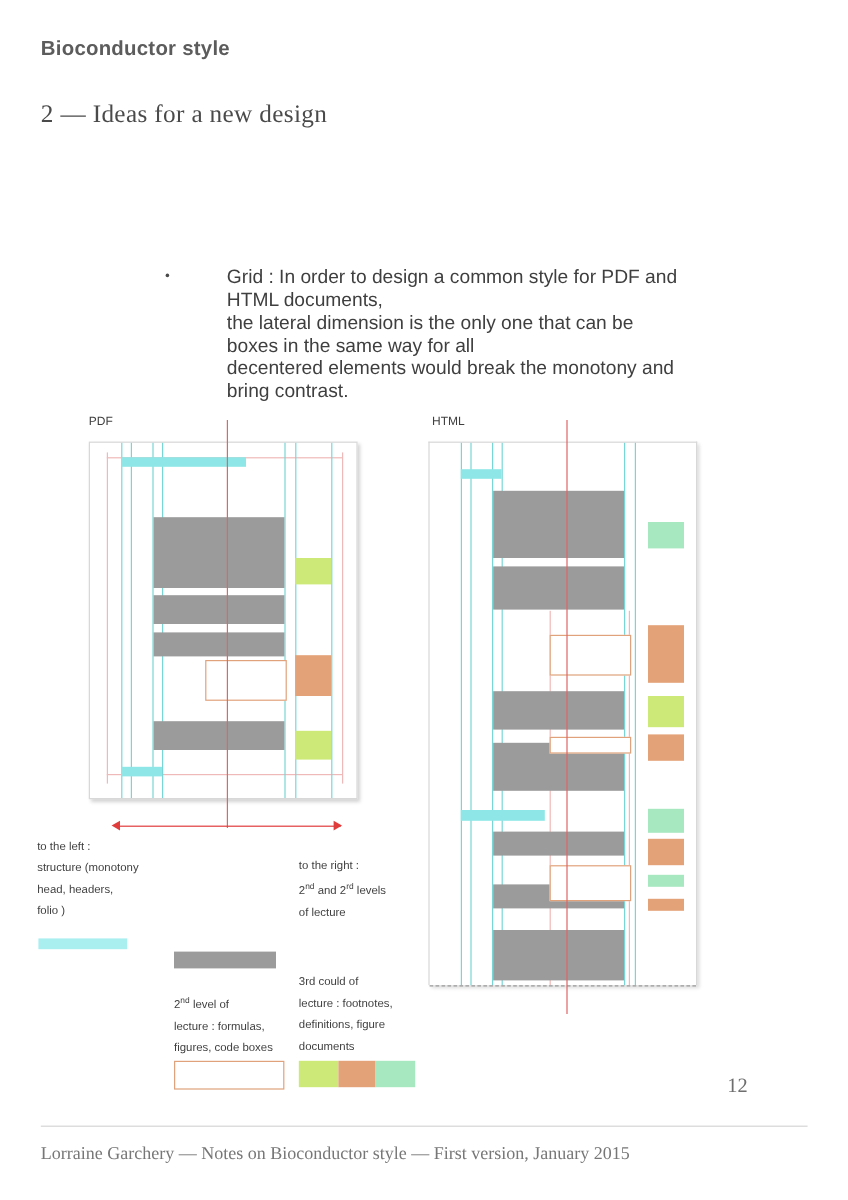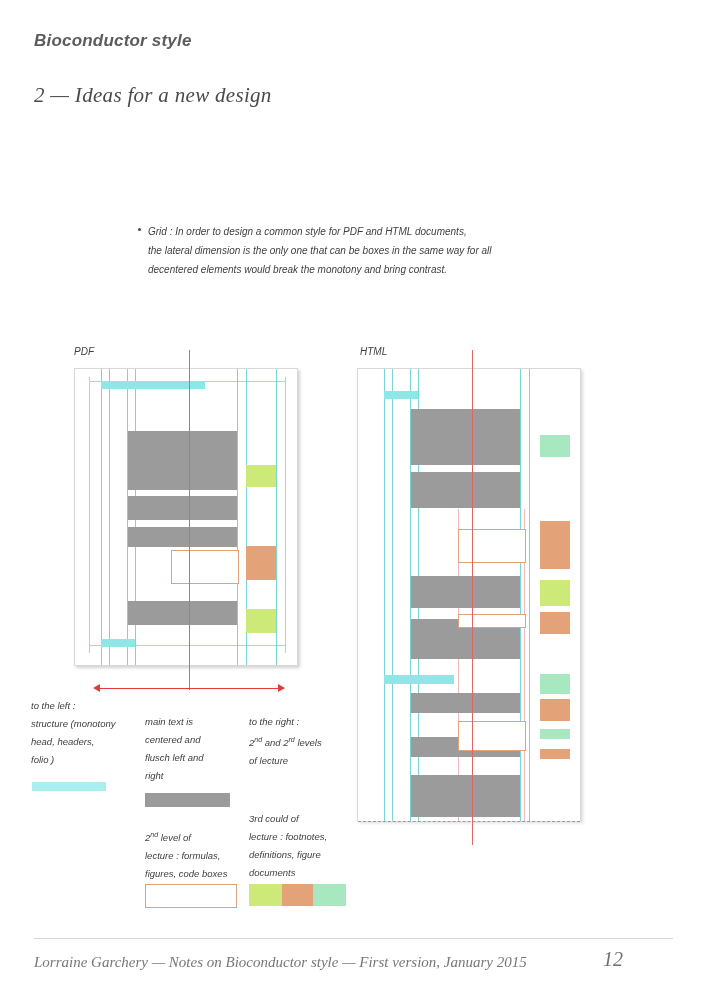--- a/index.html
+++ b/index.html
@@ -13,21 +13,20 @@
     font-family: "Liberation Sans", sans-serif;
     color: #3a3a3a;
     position: relative;
     overflow: hidden;
   }
   .page {
     position: absolute;
     top: 0; left: 0;
     width: 657px;
     height: 1000px;
-    font-style: italic;
   }
 
   
   .doc-title {
     position: absolute;
     left: 34px;
     top: 31px;
     font-size: 17px;
     font-weight: bold;
     color: #5c5c5c;
@@ -53,23 +52,24 @@
   .bullet-dot {
     position: absolute;
     left: -10px;
     top: 6px;
     width: 3px;
     height: 3px;
     border-radius: 50%;
     background: #4a4a4a;
   }
   .bullet-line {
-    font-size: 10px;
+    font-size: 16px;
     line-height: 19px;
     color: #3f3f3f;
+    margin-left: 41px;
   }
 
   
   .lbl {
     position: absolute;
     font-size: 10px;
     color: #3f3f3f;
   }
   .lbl-pdf  { left: 74px;  top: 346px; }
   .lbl-html { left: 360px; top: 346px; }
@@ -177,23 +177,23 @@
     position: absolute;
     left: 34px;
     top: 954px;
     font-family: "Liberation Serif", serif;
     font-size: 15px;
     color: #777777;
   }
   .folio {
     position: absolute;
     right: 34px;
-    top: 948px;
+    top: 895px;
     font-family: "Liberation Serif", serif;
-    font-size: 20px;
+    font-size: 17px;
     color: #6e6e6e;
   }
 </style>
 </head>
 <body>
 
 <div class="page">
 
   <div class="doc-title">Bioconductor style</div>
   <div class="section-title">2 — Ideas for a new design</div>
@@ -283,26 +283,20 @@
   <div class="arrow-head-r"></div>
 
   <div class="legend legend-left">
     <div>to the left :</div>
     <div>structure (monotony</div>
     <div>head, headers,</div>
     <div>folio )</div>
   </div>
   <div class="swatch sw-cyan"></div>
 
-  <div class="legend legend-mid">
-    <div>main text is</div>
-    <div>centered and</div>
-    <div>flusch left and</div>
-    <div>right</div>
-  </div>
   <div class="swatch sw-grey"></div>
 
   <div class="legend legend-right">
     <div>to the right :</div>
     <div><span>2</span><sup>nd</sup><span> and 2</span><sup>rd</sup><span> levels</span></div>
     <div>of lecture</div>
   </div>
 
   <div class="legend legend-mid2">
     <div><span>2</span><sup>nd</sup><span> level of</span></div>

